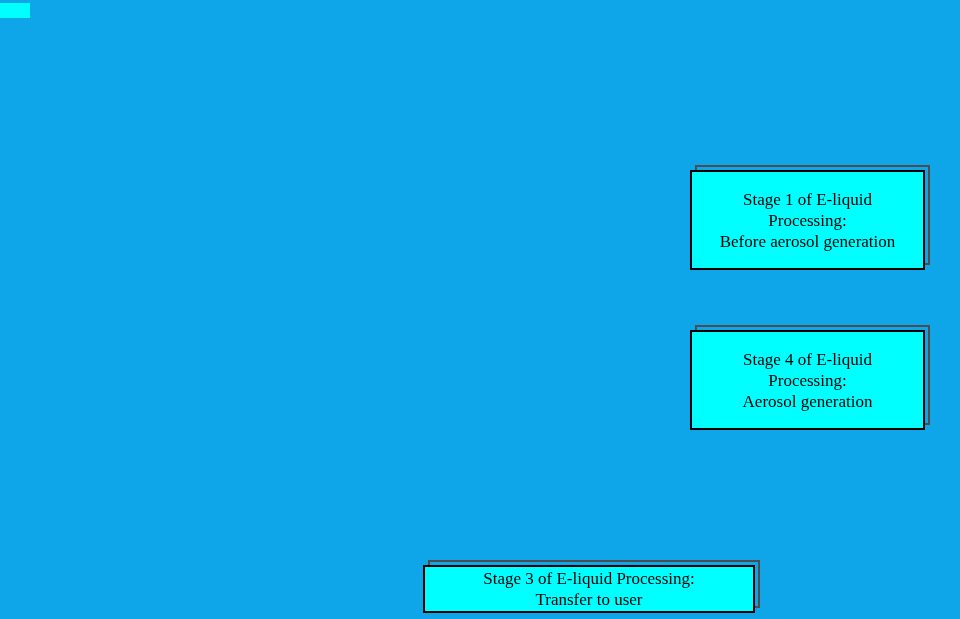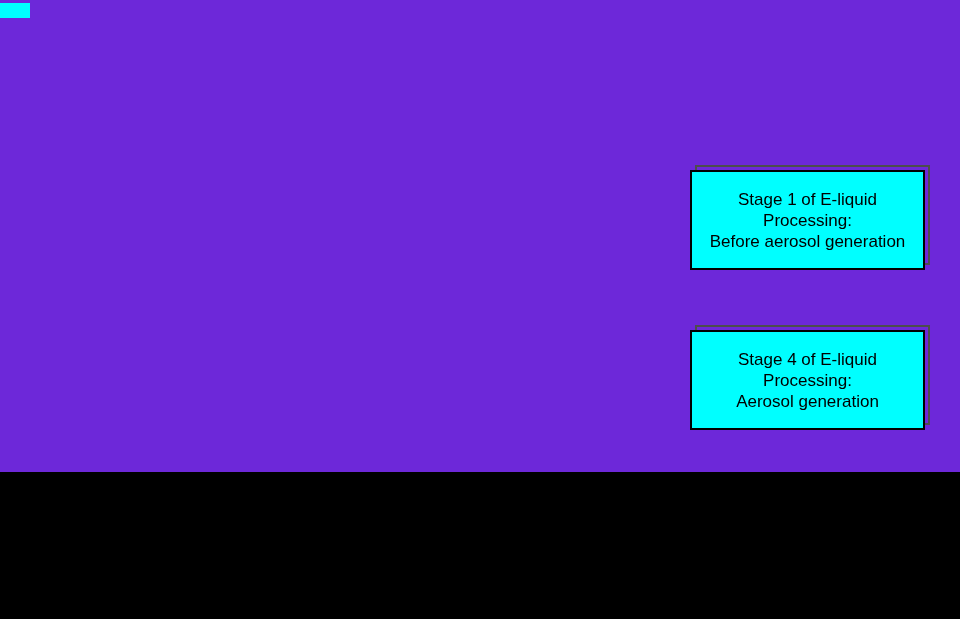--- a/index.html
+++ b/index.html
@@ -3,24 +3,24 @@
 <meta charset="utf-8">
 <style>
   html, body {
     margin: 0;
     padding: 0;
     background: #000000;
   }
   #canvas {
     position: relative;
     width: 960px;
-    height: 472px;
-    background: #6d28d9;
+    height: 619px;
+    background: #0ea5e9;
     overflow: hidden;
-    font-family: Liberation Sans, sans-serif;
+    font-family: Liberation Serif, serif;
   }
   .node {
     position: absolute;
   }
   .node-shadow {
     position: absolute;
     left: 5px;
     top: -5px;
     width: 100%;
     height: 100%;
@@ -76,14 +76,21 @@
 
   <div class="node" id="node-stage-2">
     <div class="node-shadow"></div>
     <div class="node-box">
       <span class="node-label">Stage 4 of E-liquid
 Processing:
 Aerosol generation</span>
     </div>
   </div>
 
+  <div class="node" id="node-stage-3">
+    <div class="node-shadow"></div>
+    <div class="node-box">
+      <span class="node-label">Stage 3 of E-liquid Processing:
+Transfer to user</span>
+    </div>
+  </div>
 
 </div>
 
 </body></html>

